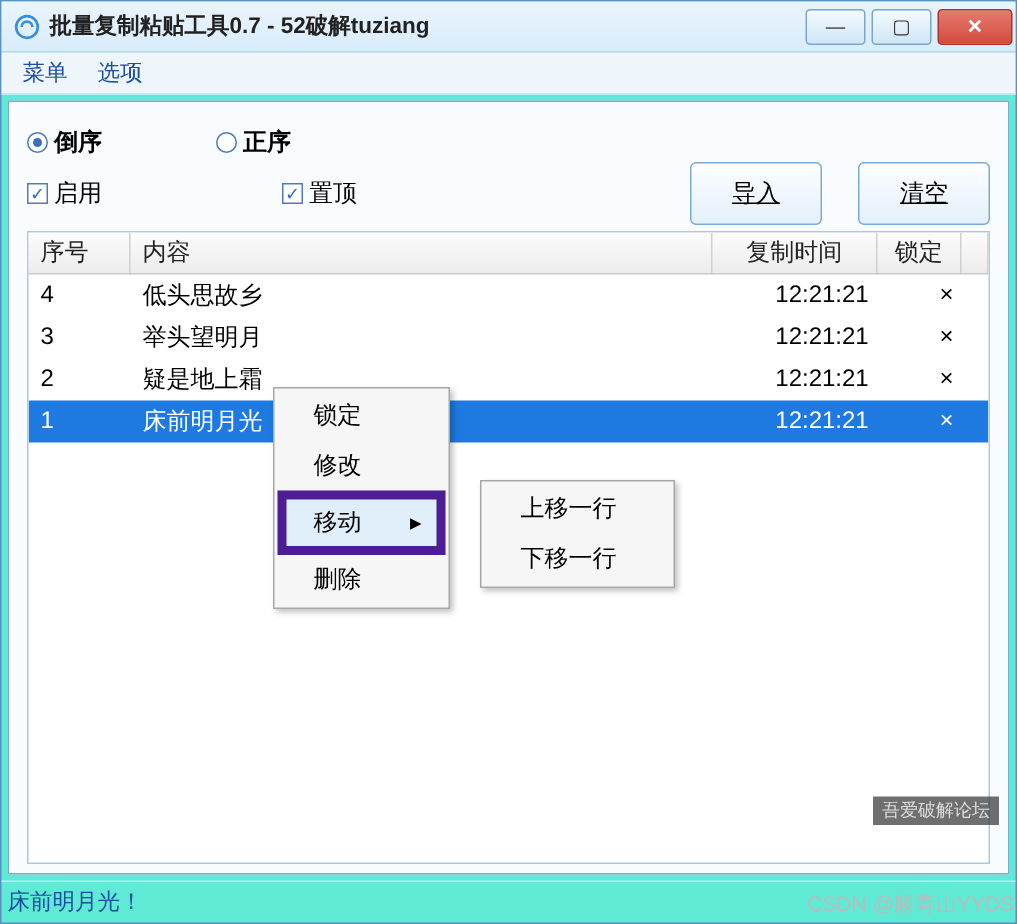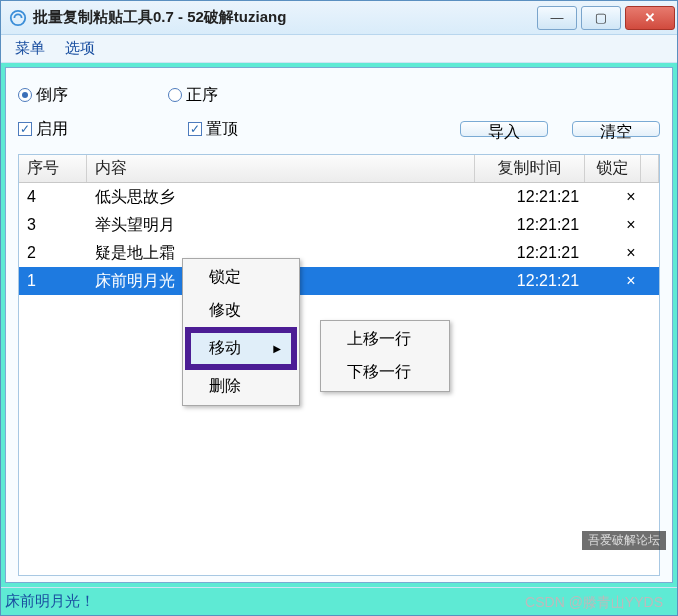--- a/index.html
+++ b/index.html
@@ -8,44 +8,44 @@
 .titlebar { height: 34px; background: linear-gradient(#eaf4fc, #d9ecfa); display: flex; align-items: center; padding: 0 2px 0 8px; border-bottom: 1px solid #b8d6ee; }
 .titlebar-icon { width: 18px; height: 18px; margin-right: 6px; }
 .titlebar-title { font-weight: bold; color: #222; flex: 1; font-size: 15px; }
 .win-btns { display: flex; gap: 4px; }
 .win-btn { width: 40px; height: 24px; border: 1px solid #7aa5cc; border-radius: 3px; background: linear-gradient(#f4faff,#d0e6f6); display: flex; align-items: center; justify-content: center; font-size: 13px; color: #333; cursor: pointer; }
 .win-btn.close { background: linear-gradient(#e77a6e,#d14b3e); border-color: #a73328; color: #fff; width: 50px; font-weight: bold; }
 .menubar { height: 28px; background: #eef6fc; border-bottom: 1px solid #cfe3f3; display: flex; align-items: center; padding: 0 4px; color: #1a4fa0; font-size: 15px; }
 .menubar span { padding: 2px 10px; cursor: pointer; }
 .client { flex: 1; background: #f8fcff; border: 1px solid #7aaad4; margin: 4px; padding: 10px 12px 6px; display: flex; flex-direction: column; position: relative; }
 .row { display: flex; align-items: center; height: 34px; }
-.radio-group { display: flex; gap: 100px; }
+.radio-group { display: flex; gap: 76px; font-weight: bold; }
 .radio { display: flex; align-items: center; gap: 4px; cursor: pointer; font-size: 16px; }
 .radio .circle { width: 14px; height:14px; border:1px solid #4d7bbd; border-radius:50%; display:flex; align-items:center; justify-content:center; background:#fff; }
 .radio.checked .dot { width:6px; height:6px; border-radius:50%; background:#3b6fb8; }
 .check { display:flex; align-items:center; gap:4px; cursor:pointer; font-size:16px; }
 .check .box { width:14px; height:14px; border:1px solid #4d7bbd; background:#fff; display:flex; align-items:center; justify-content:center; color:#2e6db3; font-size:12px; }
 .spacer { flex: 1; }
-.btn { width: 88px; height: 16px; border:1px solid #7aaad4; border-radius:4px; background:linear-gradient(#fdfeff,#e4f0fa); cursor:pointer; font-size:16px; color:#000; }
+.btn { width: 88px; height: 42px; border:1px solid #7aaad4; border-radius:4px; background:linear-gradient(#fdfeff,#e4f0fa); cursor:pointer; font-size:16px; color:#000;text-decoration:underline; }
 .btn + .btn { margin-left: 24px; }
 .table-wrap { flex:1; border:1px solid #a8c8e3; background:#fff; margin-top:8px; display:flex; flex-direction:column; overflow:hidden; }
 .thead { display:flex; background:linear-gradient(#fcfcfc,#ececec); border-bottom:1px solid #c8c8c8; height:28px; }
 .th, .td { padding:2px 8px; font-size:16px; display:flex; align-items:center; }
 .th { border-right:1px solid #d0d0d0; color:#222; }
 .c1 { width:68px; } .c2 { flex:1; } .c3 { width:110px; justify-content:center; } .c4 { width:56px; justify-content:center; } .cscroll { width:18px; }
 .tbody { flex:1; overflow:hidden; }
 .tr { display:flex; height:28px; }
 .tr.selected { background:#1e7ae0; color:#fff; }
 .tr .td { border:none; }
 .status { height:28px; display:flex; align-items:center; padding:0 4px; color:#1a4fa0; font-size:15px; border-top:1px solid #cfe3f3; }
 .ctx-menu { position:absolute; background:#f6f6f6; border:1px solid #a8a8a8; box-shadow:2px 2px 4px rgba(0,0,0,.25); z-index:10; padding:2px; }
 .ctx-item { padding:6px 34px 6px 24px; font-size:16px; cursor:pointer; display:flex; align-items:center; gap:14px; position:relative; }
 .ctx-item.hover { background:#e0eef9; border:6px solid #4c1d95; padding:5px 33px 5px 18px; }
 .ctx-arrow { position:absolute; right:10px; font-size:10px; }
-.footer-watermark { position:absolute; bottom:4px; right:15px; color:#bbb; font-size:14px; }
+.footer-watermark { position:absolute; bottom:4px; right:2px; color:#bbb; font-size:14px; }
 .corner-tag { position:absolute; bottom:32px; right:6px; background:rgba(50,50,50,.7); color:#ddd; font-size:12px; padding:1px 6px; }
 </style>
 </head>
 <body>
 
 <div class="window">
   <div class="titlebar">
     <svg class="titlebar-icon" viewBox="0 0 20 20">
         <circle cx="10" cy="10" r="8" fill="none" stroke="#3b8ed8" stroke-width="2"></circle>
         <path d="M6 10a4 4 0 0 1 8 0" fill="none" stroke="#3b8ed8" stroke-width="2"></path>

